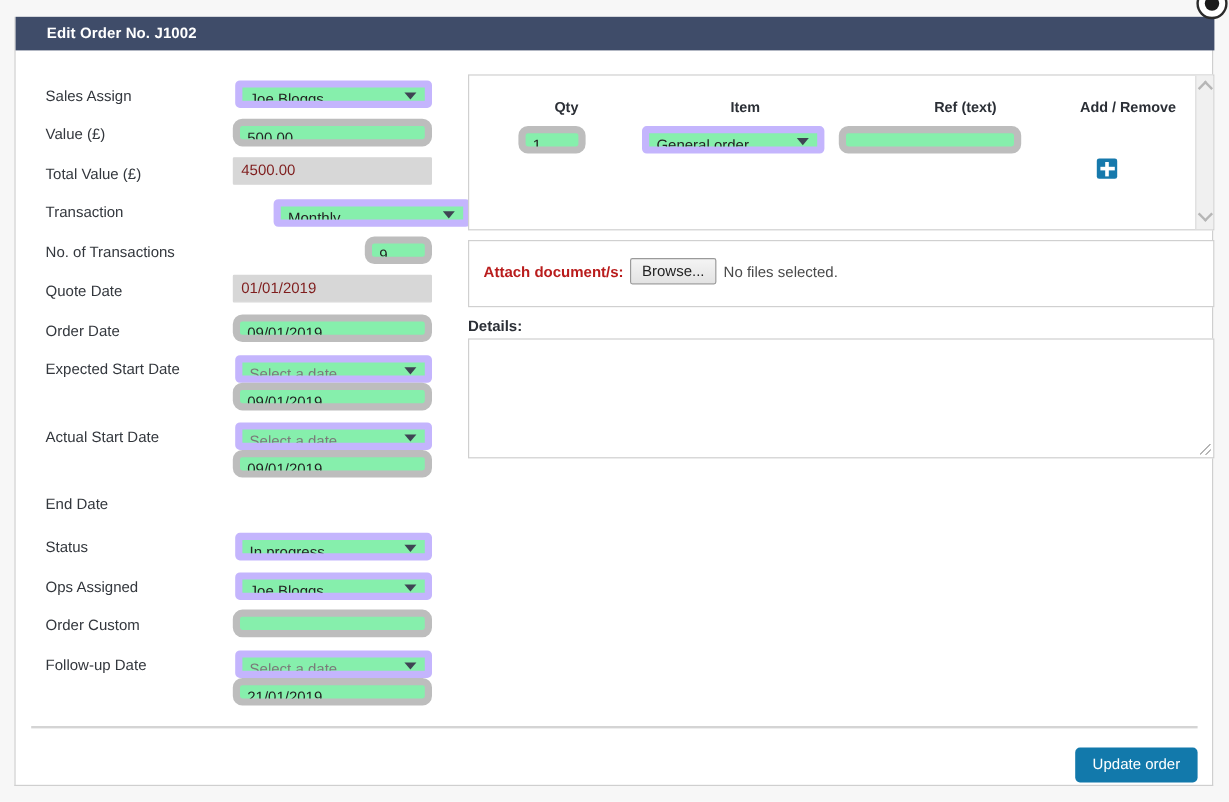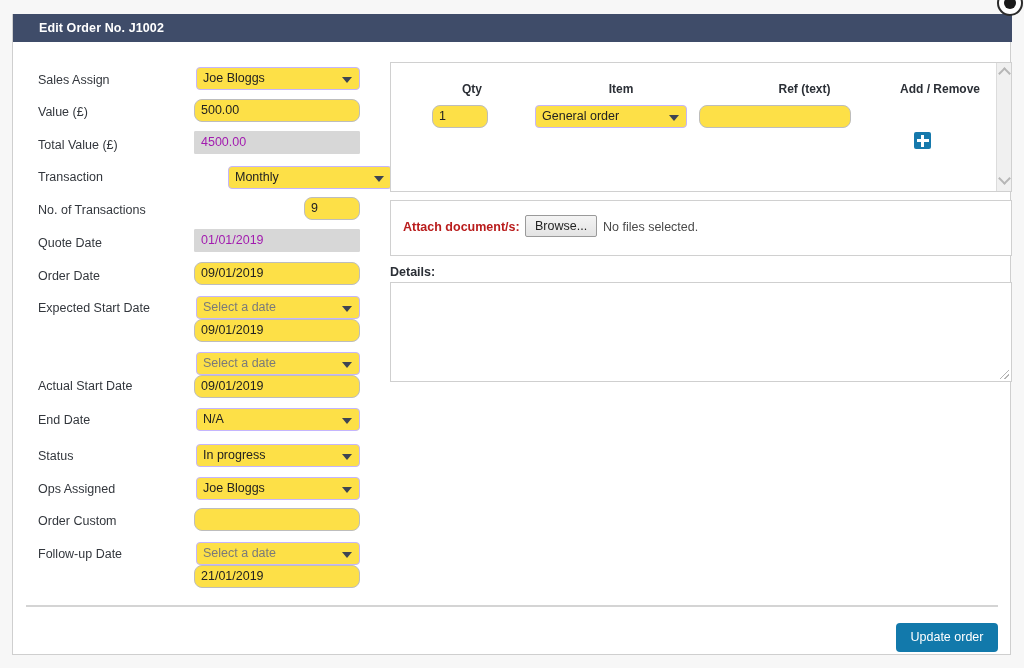--- a/index.html
+++ b/index.html
@@ -43,34 +43,34 @@
     font-size: 12.5px;
     color: #33373d;
     white-space: nowrap;
   }
 
   .ctl {
     position: absolute;
     height: 23px;
     font-size: 12.5px;
     color: #222;
-    background: #fde047;
-    border: 1px solid #c4b5fd;
+    background: #86efac;
+    border: 6px solid #c4b5fd;
     border-radius: 3px;
     line-height: 21px;
     padding: 0 6px;
     white-space: nowrap;
     overflow: hidden;
   }
   .ctl.txt { border-radius: 8px; border-color: #bdbdbd; }
   .ctl.sel { border-radius: 4px; padding-right: 22px; }
   .ctl.disabled {
     background: #d7d7d7;
     border: 1px solid #d7d7d7;
-    color: #a21caf;
+    color: #7f1d1d;
     border-radius: 1px;
   }
   .ctl.placeholder { color: #7a7a7a; }
 
   .arrow {
     position: absolute;
     right: 7px; top: 50%;
     margin-top: -2px;
     width: 0; height: 0;
     border-left: 5px solid transparent;
@@ -242,34 +242,30 @@
 
     <div class="flabel" style="left:25px; top:259px;">Expected Start Date</div>
     <div class="ctl sel placeholder" style="left:183px; top:254px; width:164px;">
       <span>Select a date</span>
       <span class="arrow"></span>
     </div>
     <div class="ctl txt" style="left:181px; top:277px; width:166px;">
       <span>09/01/2019</span>
     </div>
 
-    <div class="flabel" style="left:25px; top:315px;margin-top:22px;">Actual Start Date</div>
+    <div class="flabel" style="left:25px; top:315px;">Actual Start Date</div>
     <div class="ctl sel placeholder" style="left:183px; top:310px; width:164px;">
       <span>Select a date</span>
       <span class="arrow"></span>
     </div>
     <div class="ctl txt" style="left:181px; top:333px; width:166px;">
       <span>09/01/2019</span>
     </div>
 
     <div class="flabel" style="left:25px; top:371px;">End Date</div>
-    <div class="ctl sel" style="left:183px; top:366px; width:164px;">
-      <span>N/A</span>
-      <span class="arrow"></span>
-    </div>
 
     <div class="flabel" style="left:25px; top:407px;">Status</div>
     <div class="ctl sel" style="left:183px; top:402px; width:164px;">
       <span>In progress</span>
       <span class="arrow"></span>
     </div>
 
     <div class="flabel" style="left:25px; top:440px;">Ops Assigned</div>
     <div class="ctl sel" style="left:183px; top:435px; width:164px;">
       <span>Joe Bloggs</span>

